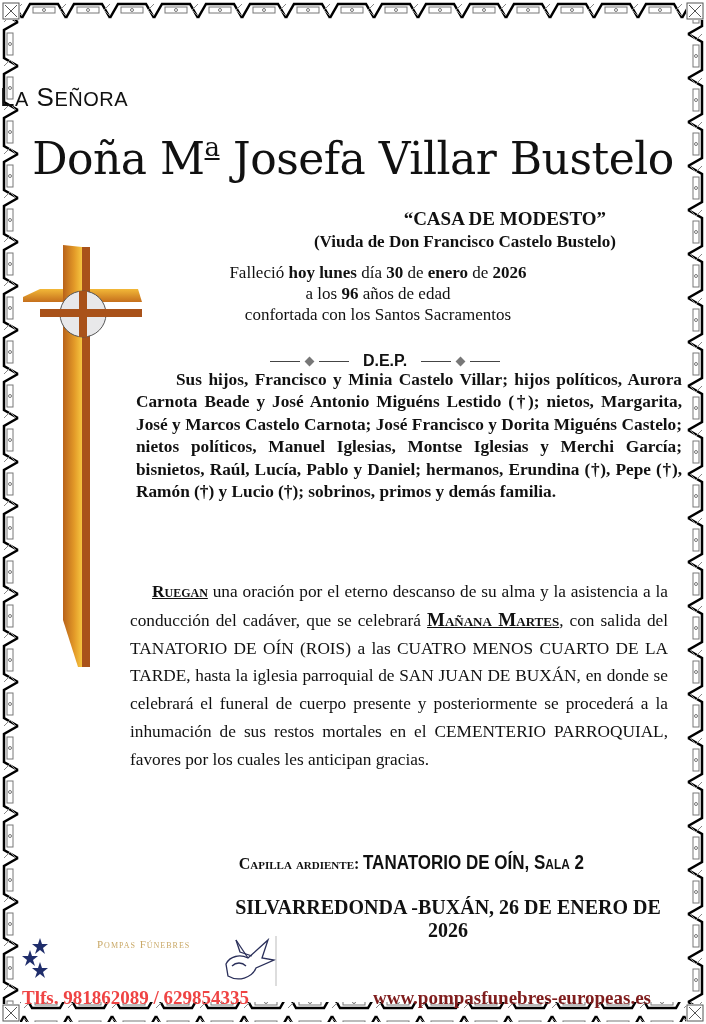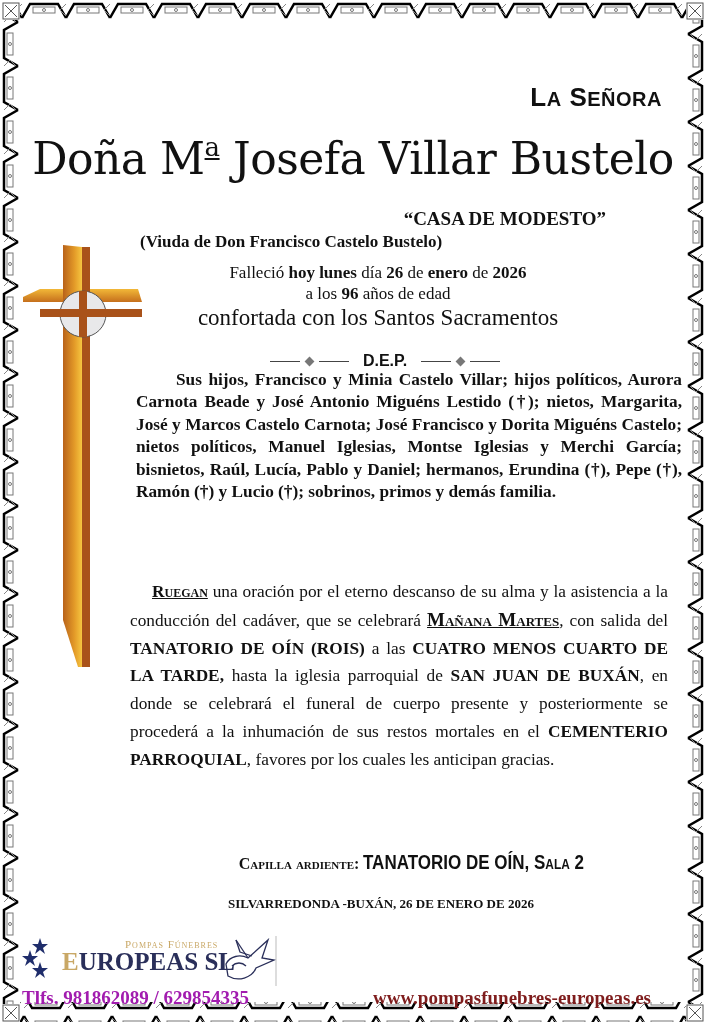--- a/index.html
+++ b/index.html
@@ -1,44 +1,44 @@
 <!DOCTYPE html>
 <html><head>
 <meta charset="utf-8">
 <style>
   html, body { margin:0; padding:0; }
   body { width:706px; height:1024px; background:#ffffff; position:relative; overflow:hidden; font-family:"Liberation Serif", serif; color:#111; }
   .border-svg { position:absolute; left:0; top:0; width:706px; height:1024px; }
   .abs { position:absolute; }
-  .la-senora { left:0; width:662px; top:82px; text-align:right; font-family:"Liberation Sans", sans-serif; font-weight:bold; font-size:26px; letter-spacing:0.5px; }
+  .la-senora { left:0; width:662px; top:82px; text-align:left; font-family:"Liberation Sans", sans-serif; font-weight:normal; font-size:26px; letter-spacing:0.5px; }
   .la-senora .sc { font-size:20px; }
   .name { left:0; width:706px; top:132px; text-align:center; font-family:"DejaVu Serif", serif; font-size:44px; letter-spacing:-0.5px; }
   .name sup { font-size:26px; vertical-align:18px; text-decoration:underline; }
   .casa { left:150px; width:456px; top:208px; text-align:right; font-weight:bold; font-size:19px; }
-  .viuda { left:140px; width:476px; top:232px; text-align:left; font-weight:bold; font-size:17px; }
+  .viuda { left:140px; width:476px; top:232px; text-align:right; font-weight:bold; font-size:17px; }
   .fallecio { left:140px; width:476px; top:263px; text-align:center; font-size:17px; }
   .edad { left:140px; width:476px; top:284px; text-align:center; font-size:17px; }
-  .confortada { left:140px; width:476px; top:305px; text-align:center; font-size:23px; }
+  .confortada { left:140px; width:476px; top:305px; text-align:center; font-size:17px; }
   .dep { left:240px; width:290px; top:336px; display:flex; align-items:center; justify-content:center; gap:6px; }
   .dep .line { width:30px; height:1px; background:#444; }
   .dep .diamond { width:7px; height:7px; background:#777; transform:rotate(45deg); }
   .dep .txt { font-family:"Liberation Sans", sans-serif; font-weight:bold; font-size:16px; margin:16px 8px; }
   .family { left:130px; width:546px; top:369px; font-weight:bold; font-size:17.3px; line-height:22.4px; text-align:justify; text-indent:40px;margin-left:6px; }
   .ruegan { left:130px; width:538px; top:578px; font-size:17.3px; line-height:27.8px; text-align:justify; text-indent:22px; }
-  .ruegan b { font-weight:bold;margin-top:11px; }
+  .ruegan b { font-weight:normal;margin-top:11px; }
   .sc-b { font-weight:bold; font-variant:small-caps;text-decoration:underline; }
   .capilla { left:200px; width:462px; top:851px; text-align:center; font-size:16px; }
   .capilla .lbl { font-variant:small-caps; font-weight:bold; }
   .capilla .val { font-family:"Liberation Sans", sans-serif; font-weight:bold; font-size:20px; transform:scaleX(0.85); display:inline-block; transform-origin:left; }
-  .lugar { left:228px; width:440px; top:896px; font-weight:bold; font-size:13px; text-align:left; }
+  .lugar { left:228px; width:440px; top:896px; font-weight:bold; font-size:20px; text-align:center; }
   .logo { left:22px; top:934px; width:256px; height:52px; }
-  .logo .pompas { position:absolute; left:75px; top:4px; font-size:11px; color:#c9a866; letter-spacing:1px; font-variant:small-caps;margin-left:28px; }
+  .logo .pompas { position:absolute; left:75px; top:4px; font-size:11px; color:#c9a866; letter-spacing:1px; font-variant:small-caps; }
   .logo .europeas { position:absolute; left:40px; top:14px; font-size:25px; font-weight:bold; color:#2a2f5a; letter-spacing:0px; }
   .logo .europeas .first { color:#c9a866; }
-  .tel { left:22px; top:987px; font-weight:bold; font-size:19px; color:#a21caf; }
+  .tel { left:22px; top:987px; font-weight:bold; font-size:19px; color:#ef4444; }
   .web { left:373px; top:987px; font-weight:bold; font-size:19px; color:#7f1d1d; }
 </style>
 </head>
 <body>
 
 <svg class="border-svg" viewBox="0 0 706 1024">
   <defs>
     <pattern id="hpat" x="22" y="0" width="44" height="22" patternUnits="userSpaceOnUse">
       <polyline points="0,18 8,4 36,4 44,18" fill="none" stroke="#000" stroke-width="2.5"></polyline>
       <rect x="11" y="7" width="22" height="6" fill="none" stroke="#777" stroke-width="1"></rect>
@@ -97,21 +97,21 @@
   <span>L</span><span class="sc">A</span>
   <span>S</span><span class="sc">EÑORA</span>
 </div>
 <div class="abs name">
   <span>Doña M</span><sup>a</sup><span> Josefa Villar Bustelo</span>
 </div>
 
 <div class="abs casa">“CASA DE MODESTO”</div>
 <div class="abs viuda">(Viuda de Don Francisco Castelo Bustelo)</div>
 <div class="abs fallecio">
-  <span>Falleció </span><b>hoy lunes</b><span> día </span><b>26</b><span> de </span><b>enero</b><span> de </span><b>2026</b>
+  <span>Falleció </span><b>hoy lunes</b><span> día </span><b>30</b><span> de </span><b>enero</b><span> de </span><b>2026</b>
 </div>
 <div class="abs edad">
   <span>a los </span><b>96</b><span> años de edad</span>
 </div>
 <div class="abs confortada">confortada con los Santos Sacramentos</div>
 
 <div class="abs dep">
   <span class="line"></span>
   <span class="diamond"></span>
   <span class="line"></span>
@@ -135,21 +135,20 @@
 
 <div class="abs logo">
   <svg style="position:absolute;left:0;top:2px" width="36" height="46" viewBox="0 0 36 46">
     <g fill="#1f2d6b">
       <polygon points="18,2 20,8 26,8 21,12 23,18 18,14 13,18 15,12 10,8 16,8"></polygon>
       <polygon points="8,14 10,20 16,20 11,24 13,30 8,26 3,30 5,24 0,20 6,20"></polygon>
       <polygon points="18,26 20,32 26,32 21,36 23,42 18,38 13,42 15,36 10,32 16,32"></polygon>
     </g>
   </svg>
   <span class="pompas">Pompas Fúnebres</span>
-  <span class="europeas"><span class="first">E</span><span>UROPEAS SL</span></span>
   <svg style="position:absolute;left:196px;top:2px" width="60" height="50" viewBox="0 0 60 50">
     <g fill="none" stroke="#2a2f5a" stroke-width="1.3">
       <path d="M8,28 C12,20 22,18 30,22 L50,4 L44,22 L56,24 L38,32 C34,42 20,46 10,40 Z"></path>
       <path d="M14,30 C18,26 24,26 28,30"></path>
       <path d="M18,4 L30,22"></path>
       <path d="M18,4 L22,16 L34,20"></path>
     </g>
     <line x1="58" y1="0" x2="58" y2="50" stroke="#bbb" stroke-width="1"></line>
   </svg>
 </div>

